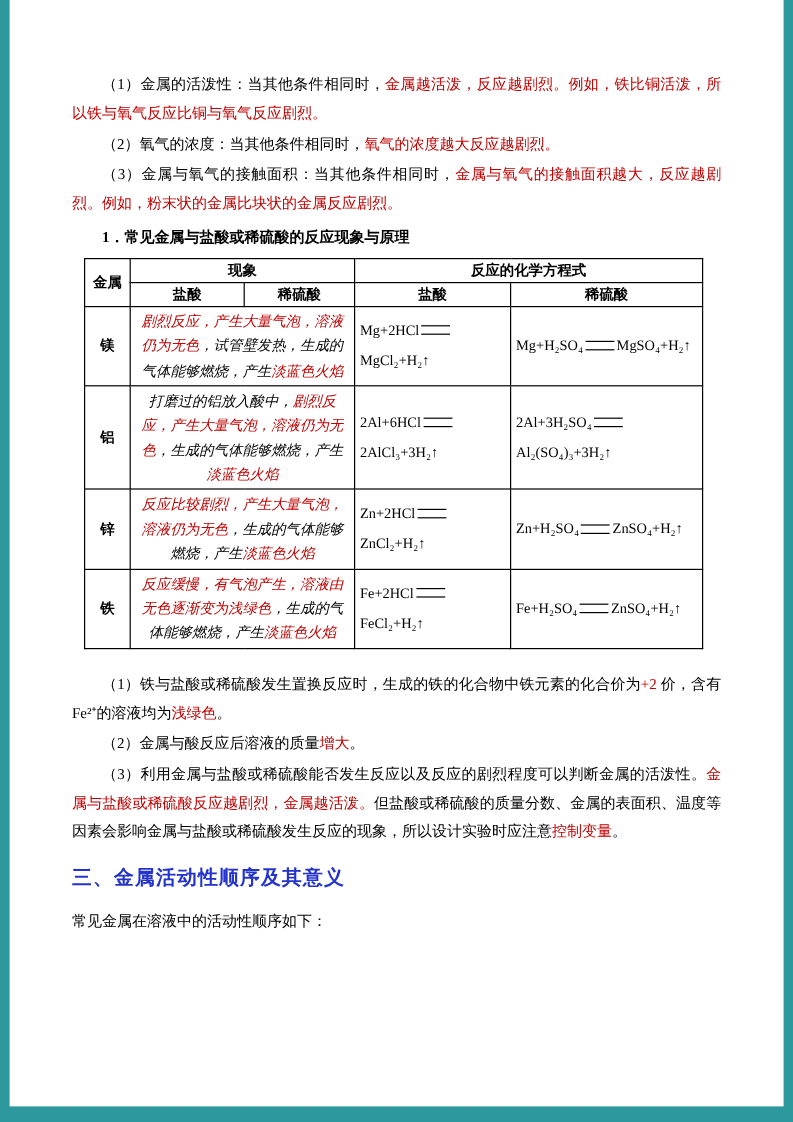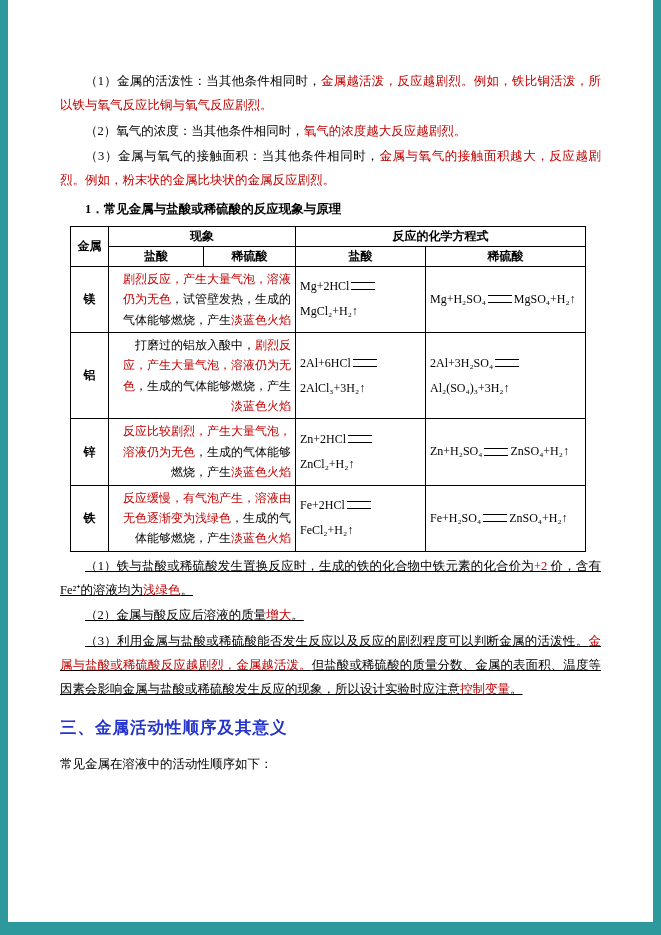--- a/index.html
+++ b/index.html
@@ -11,21 +11,21 @@
     color:#000;
     overflow:hidden;
     box-sizing:border-box;
   }
   .bar{position:absolute;background:var(--accent,#2E999C);}
   .bar-left{left:0;top:0;width:8px;height:100%;}
   .bar-right{right:0;top:0;width:8px;height:100%;}
   .bar-bottom{left:0;bottom:0;width:100%;height:13px;}
   .content{
     position:absolute;
-    left:60px;right:60px;top:70px;
+    left:60px;right:60px;top:59px;
   }
   .para{
     font-size:12.5px;
     line-height:1.9;
     margin:0 0 2px 0;
     text-indent:2em;
     text-align:justify;
   }
   .para.no-indent{text-indent:0;}
   .red{color:var(--red,#C00000);}
@@ -62,39 +62,40 @@
     height:20px;
     padding:1px 2px;
   }
   td.metal{
     text-align:center;
     font-family:"Liberation Sans", sans-serif;
     font-weight:bold;
     font-size:13px;
   }
   td.phen{
-    text-align:right;
+    text-align:center;
     padding:4px 7px;
     line-height:1.7;
+    font-style:italic;
   }
   td.eq-cell{
     text-align:left;
     line-height:2.1;
     font-size:12px;
   }
   .eqsign{
     display:inline-block;
     width:24px;
     height:6px;
     border-top:1px solid #000;
     border-bottom:1px solid #000;
     vertical-align:middle;
     margin:0 2px 2px 2px;
   }
-  .rules{margin-top:3px;text-decoration:underline;}
+  .rules{margin-top:18px;}
   .sec3-line{margin-top:14px;}
 </style>
 </head>
 <body>
 
 <div class="page">
   <div class="bar bar-left"></div>
   <div class="bar bar-right"></div>
   <div class="bar bar-bottom"></div>
 

